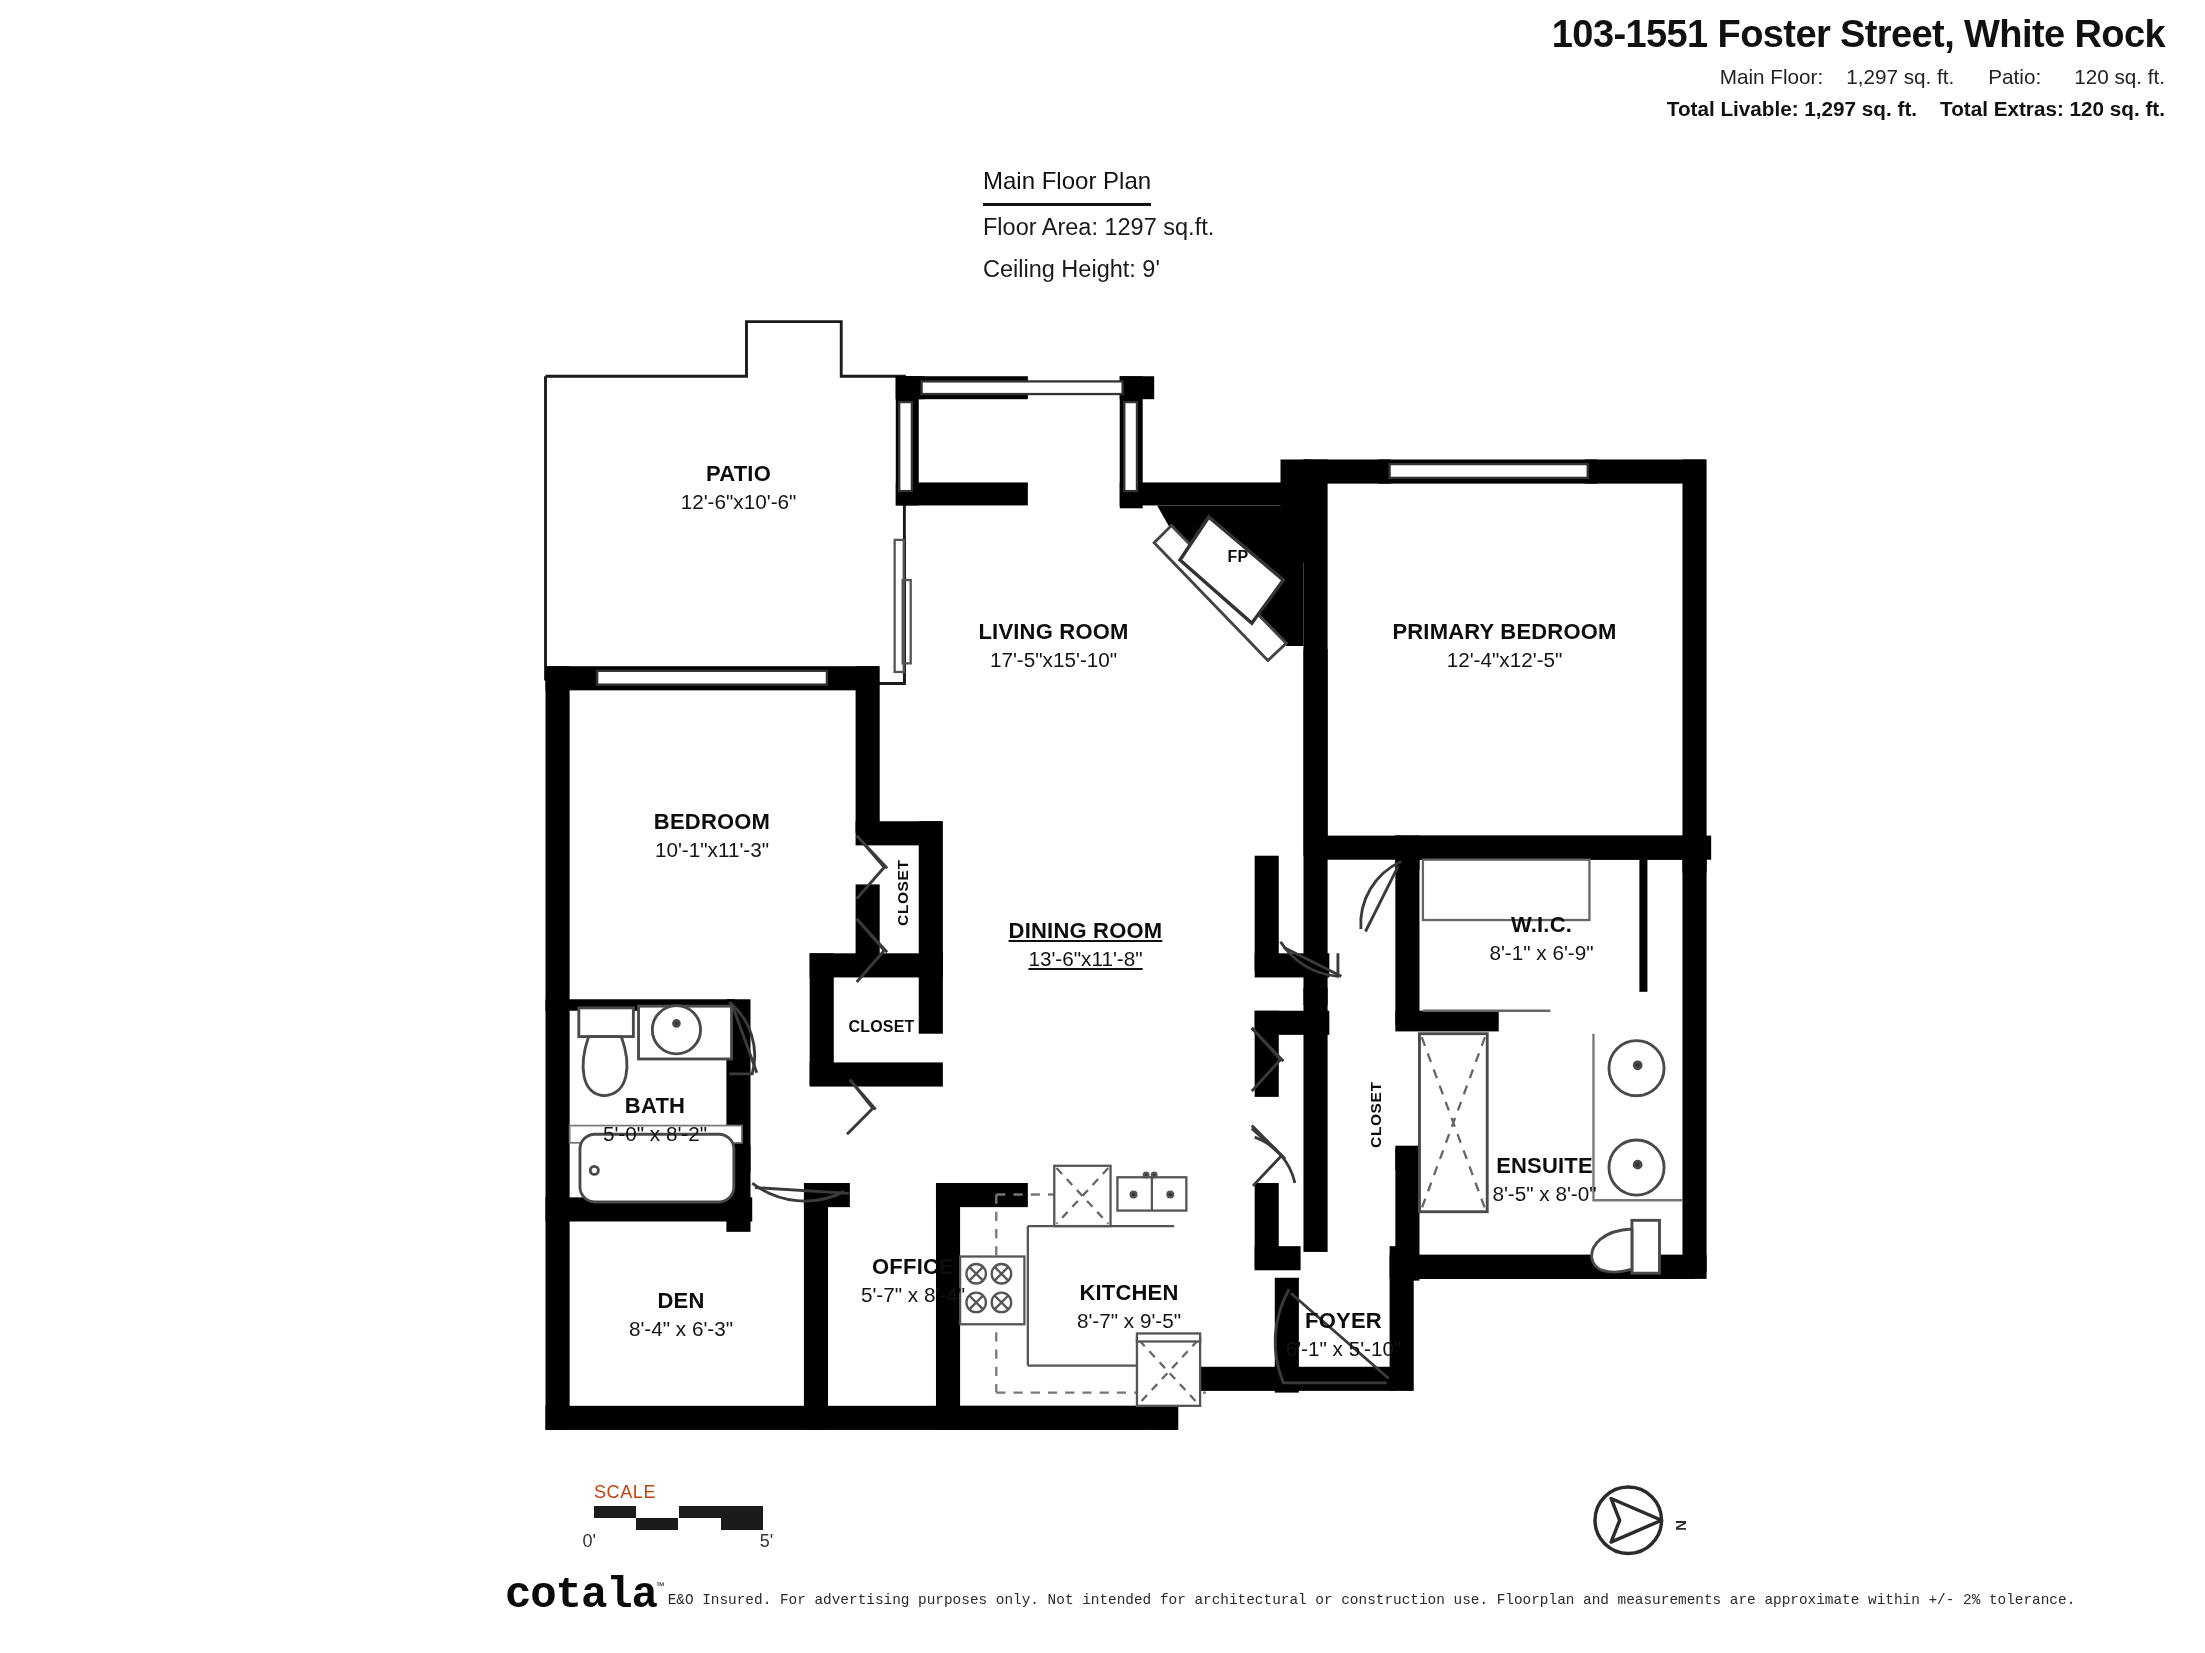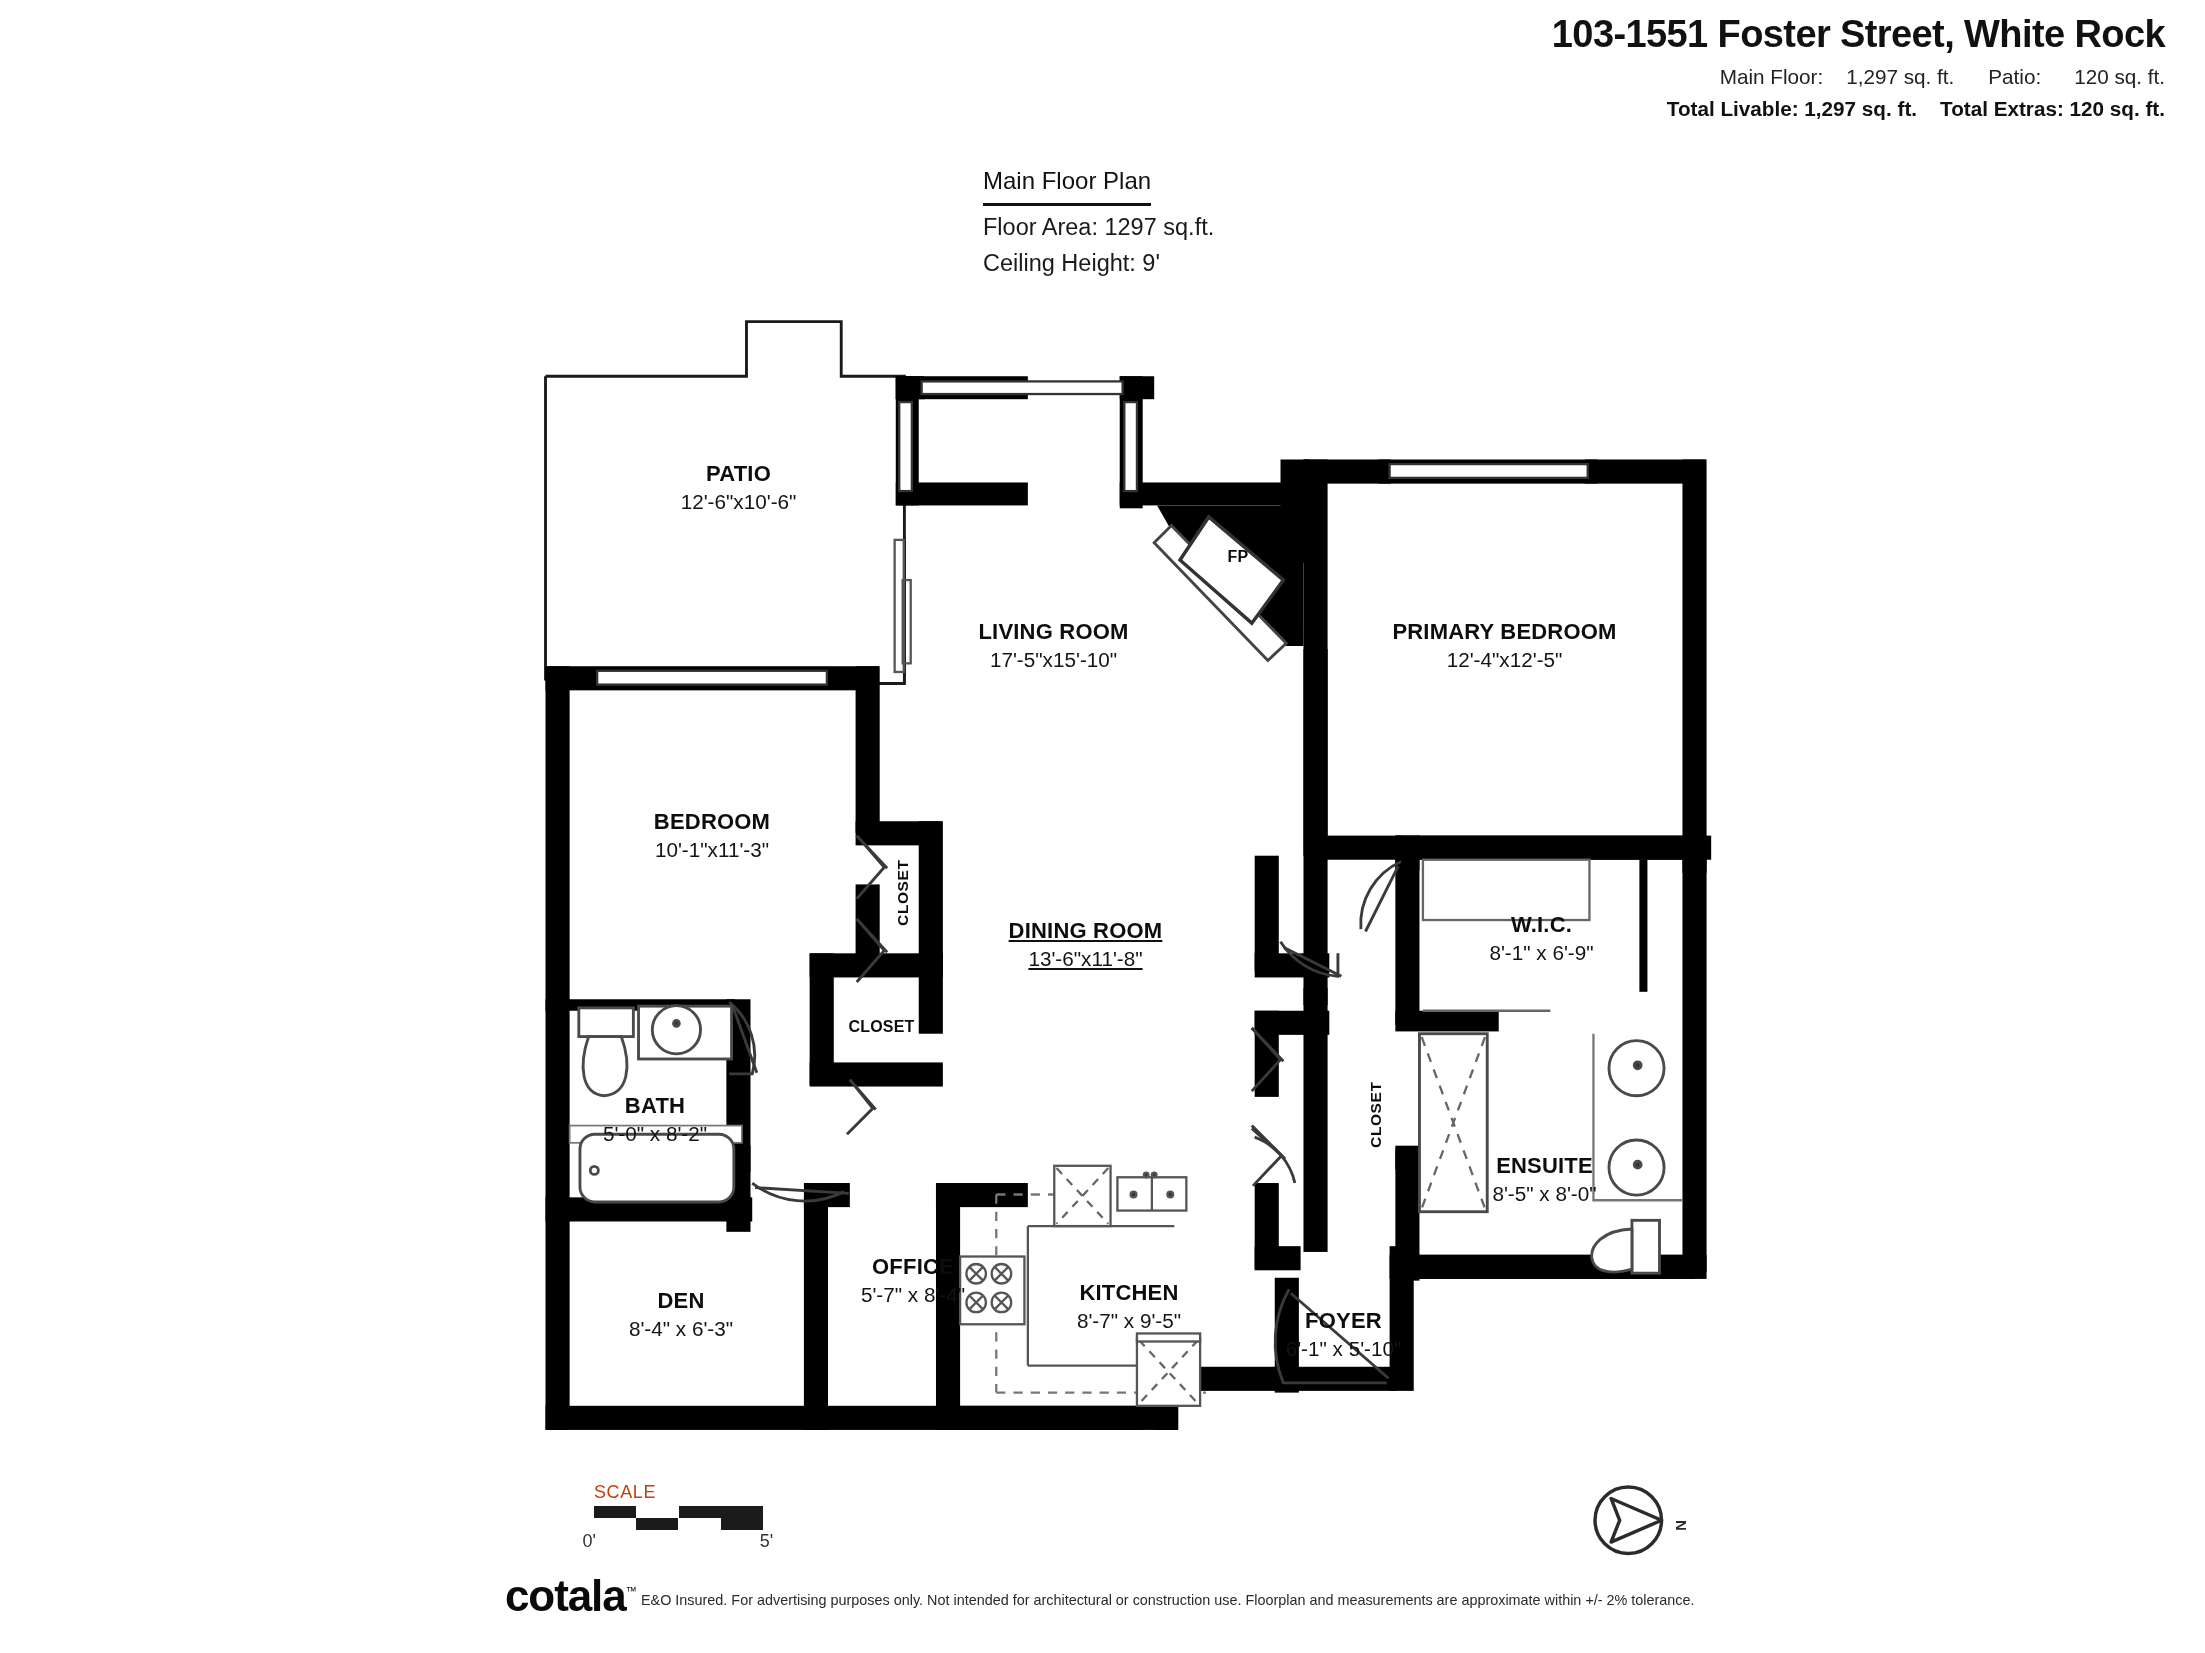--- a/index.html
+++ b/index.html
@@ -13,21 +13,21 @@
   .sp-lbl{display:inline-block;}
   .sp-val{display:inline-block;}
   .gap-a{display:inline-block;width:23px;}
   .gap-b{display:inline-block;width:34px;}
   .gap-c{display:inline-block;width:33px;}
 
   
   #subblock{position:absolute;left:983px;top:168px;}
   #subtitle{font-size:24px;font-weight:normal;display:inline-block;border-bottom:3.4px solid #111;padding-bottom:9px;line-height:1.1;}
   #floor-area{font-size:23.5px;margin-top:8px;color:#1a1a1a;}
-  #ceiling-height{font-size:23.5px;margin-top:9px;color:#1a1a1a;}
+  #ceiling-height{font-size:23.5px;margin-top:15px;color:#1a1a1a;}
 
   
   #plan{position:absolute;left:0;top:0;width:2205px;height:1654px;}
   #plan svg{display:block;}
 
   
   .rl{position:absolute;text-align:center;line-height:1.12;}
   .rl .nm{font-size:22px;font-weight:bold;letter-spacing:0.2px;color:#0d0d0d;white-space:nowrap;}
   .rl .dm{font-size:20.7px;color:#141414;white-space:nowrap;margin-top:2.9px;}
   .rl.small .nm{font-size:16px;}
@@ -42,21 +42,21 @@
   #scale-ends{position:relative;width:169px;margin-top:1.1px;}
   #scale-ends span{position:absolute;font-size:18px;color:#333;}
   #scale-zero{left:-11.5px;}
   #scale-five{right:-10.3px;}
 
   
   #compass{position:absolute;left:1585px;top:1479px;width:98px;height:86px;}
   #compass .n{position:absolute;right:-3.4px;top:38px;font-size:15px;font-weight:bold;color:#2b2b2b;transform:rotate(90deg);}
 
   
-  #footer{position:absolute;left:505px;top:1576px;display:flex;align-items:flex-end;}
+  #footer{position:absolute;left:505px;top:1576px;display:flex;align-items:flex-end;font-family:Liberation Mono, monospace;}
   #brand{font-size:44px;font-weight:bold;letter-spacing:-1.1px;color:#0a0a0a;line-height:0.9;}
   #brand-tm{font-size:11.5px;font-weight:normal;vertical-align:super;}
   #disclaimer{font-size:14.4px;color:#2a2a2a;margin-left:5px;margin-bottom:8px;white-space:nowrap;}
 </style>
 </head>
 <body>
 
 <div id="header">
   <div id="title">103-1551 Foster Street, White Rock</div>
   <div id="areas-row1">

